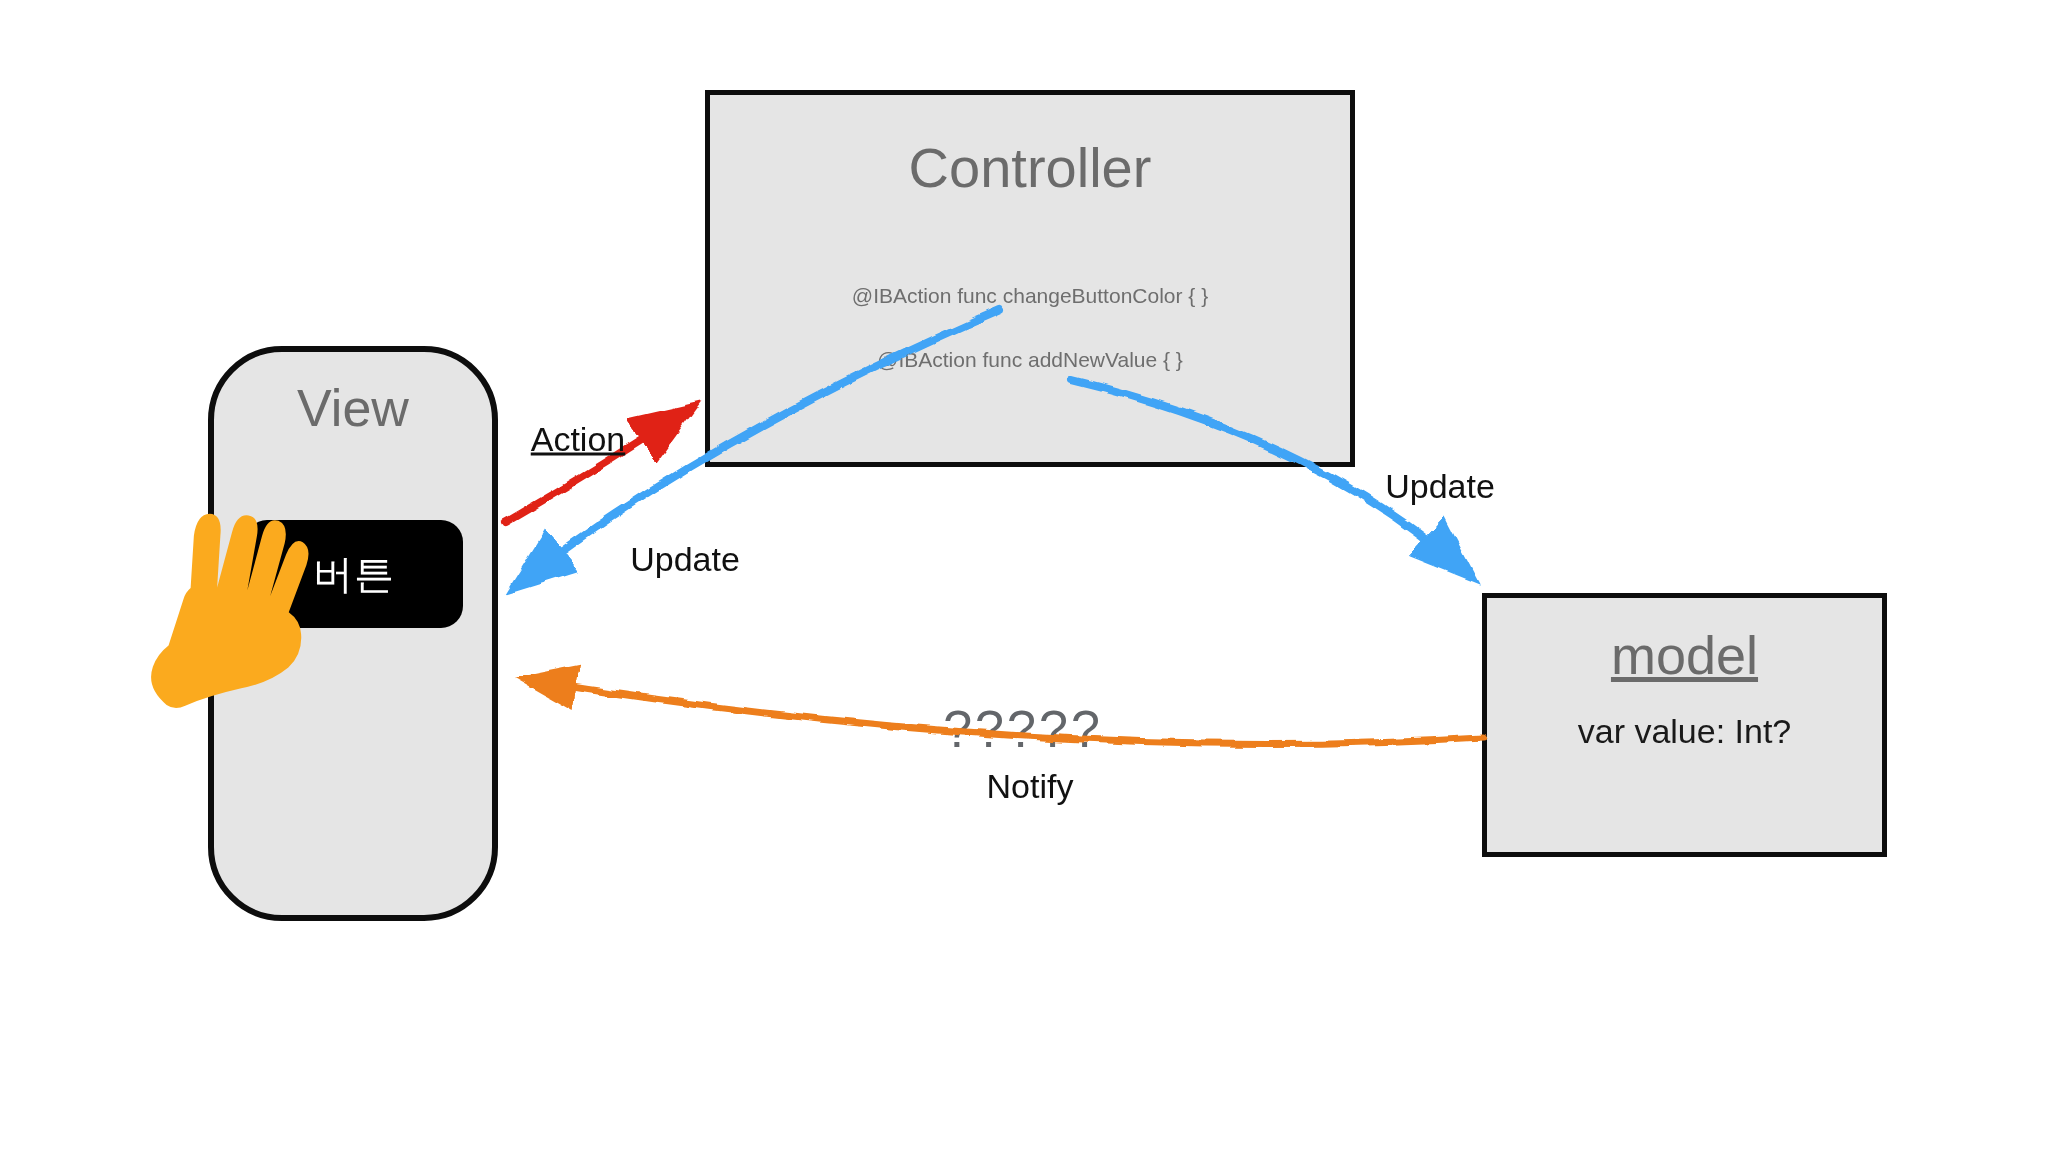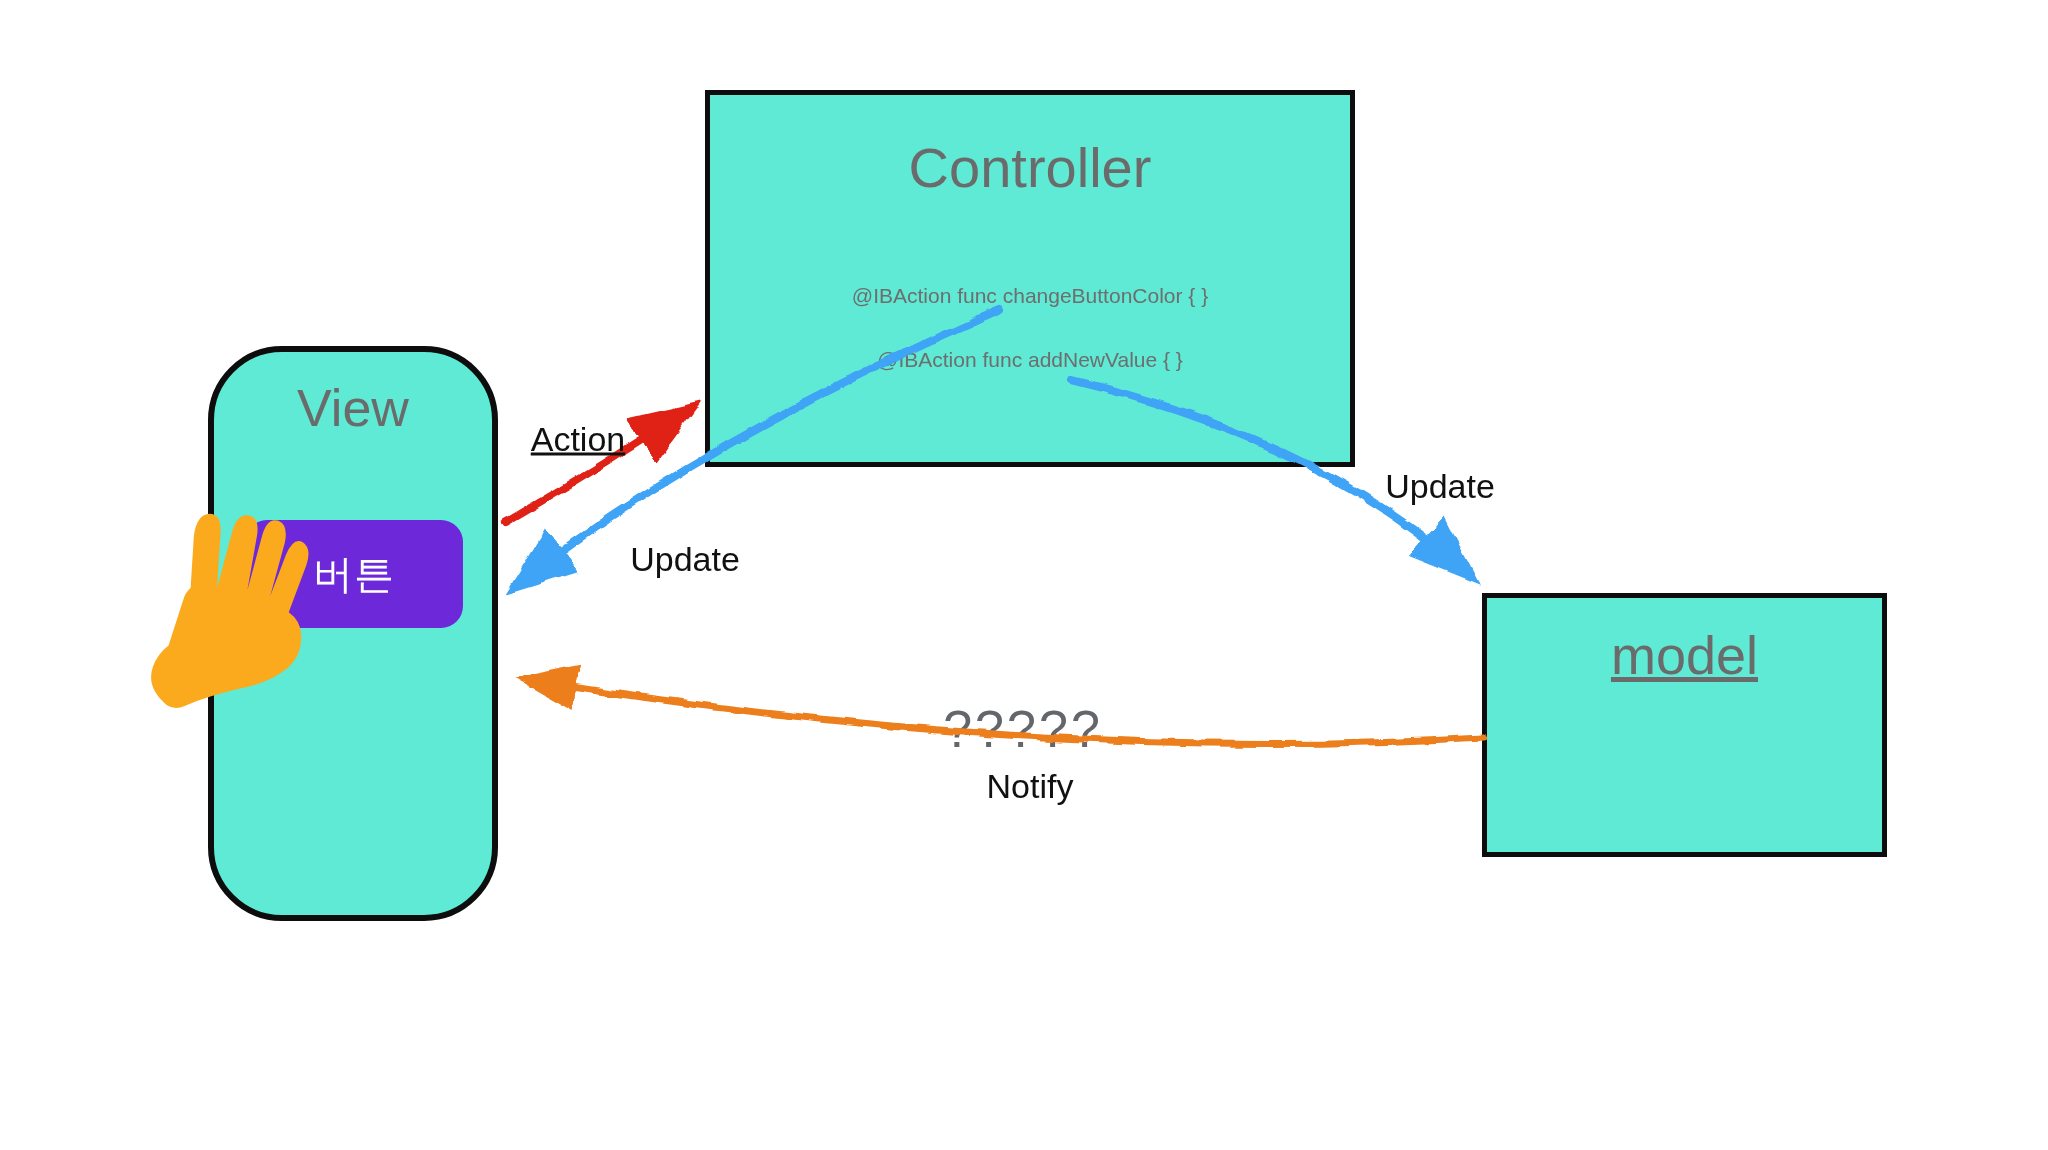--- a/index.html
+++ b/index.html
@@ -10,21 +10,21 @@
   }
   #canvas {
     position: relative;
     width: 2048px;
     height: 1150px;
     background: #ffffff;
     overflow: hidden;
   }
   .box {
     position: absolute;
-    background: #5eead4;
+    background: #e5e5e5;
     border: 5px solid #0d0d0d;
     box-sizing: border-box;
     z-index: 1;
   }
   .box-title {
     position: absolute;
     width: 100%;
     text-align: center;
     color: #6b6b6b;
     white-space: nowrap;
@@ -35,21 +35,21 @@
     width: 290px; height: 575px;
     border-width: 6px;
     border-radius: 74px;
     z-index: 1;
   }
   #view-title { top: 26px; font-size: 52px; }
   #view-button {
     position: absolute;
     left: 245px; top: 520px;
     width: 218px; height: 108px;
-    background: #6d28d9;
+    background: #000000;
     border-radius: 22px;
     display: flex;
     align-items: center;
     justify-content: center;
     z-index: 2;
   }
   #view-button-label {
     color: #ffffff;
     font-size: 40px;
     letter-spacing: 1px;
@@ -122,20 +122,21 @@
   </div>
 
   <div class="box" id="controller-box">
     <div class="box-title" id="controller-title">Controller</div>
     <div class="code-line" id="controller-line-1">@IBAction func changeButtonColor { }</div>
     <div class="code-line" id="controller-line-2">@IBAction func addNewValue { }</div>
   </div>
 
   <div class="box" id="model-box">
     <div class="box-title" id="model-title">model</div>
+    <div id="model-body">var value: Int?</div>
   </div>
 
   <div class="arrow-label" id="label-action">Action</div>
   <div class="arrow-label" id="label-update-view">Update</div>
   <div class="arrow-label" id="label-update-model">Update</div>
   <div class="arrow-label" id="label-question">?????</div>
   <div class="arrow-label" id="label-notify">Notify</div>
 
   <svg id="overlay" viewBox="0 0 2048 1150" xmlns="http://www.w3.org/2000/svg">
     <defs>

